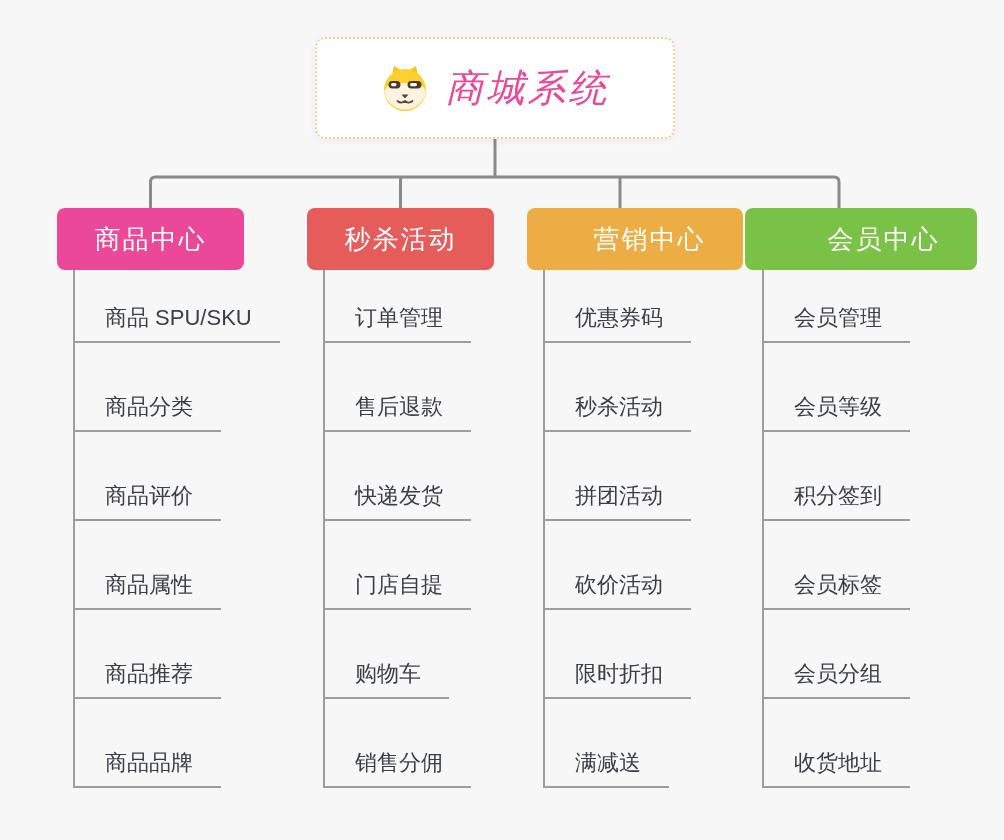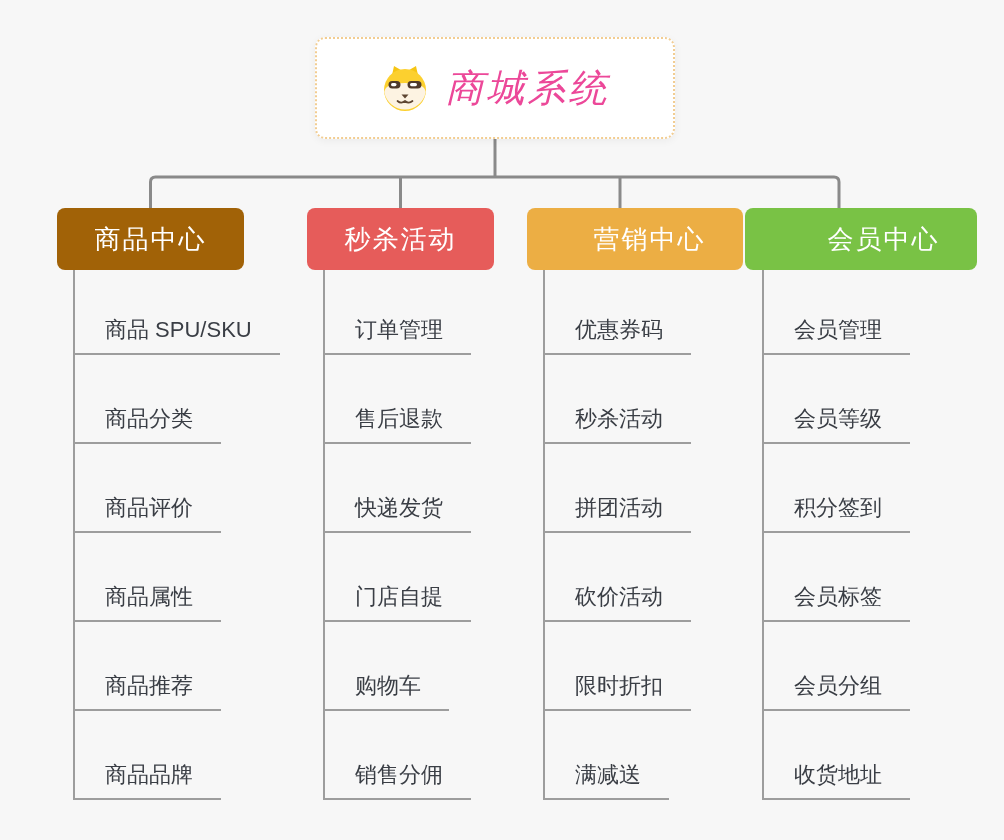--- a/index.html
+++ b/index.html
@@ -24,21 +24,21 @@
   
   .branch-box {
     position:absolute; top:208px; width:187px; height:62px;
     border-radius:8px; color:#ffffff; font-size:26px; letter-spacing:2px;
     display:flex; align-items:center; justify-content:center; z-index:3;
   }
   .b0 { left:57px; }  .b1 { left:307px; }  .b2 { left:527px;padding-left:29px; }  .b3 { left:745px; }
 
   
   .items {
-    position:absolute; top:266px; width:245px;
+    position:absolute; top:254px; width:245px;
     border-left:2px solid #9d9d9d; z-index:2;
   }
   .i0 { left:73px; }  .i1 { left:323px; }  .i2 { left:543px; }  .i3 { left:762px; }
   .items .row { height:89px; display:flex; align-items:flex-end; }
   .items .row span {
     display:inline-block; white-space:nowrap; margin-left:-2px;
     border-bottom:2px solid #9d9d9d;
     padding:0 28px 8px 32px;
     font-size:22px; color:#3a3e45;
   }
@@ -66,21 +66,21 @@
       <rect x="7.5" y="17" width="12" height="7.5" rx="3.7" fill="#4f3a2a"></rect>
       <rect x="26.5" y="17" width="14" height="7.5" rx="3.7" fill="#4f3a2a"></rect>
       <rect x="10" y="19" width="5.5" height="3.2" rx="1.6" fill="#ffffff"></rect>
       <rect x="29" y="19" width="7" height="3.2" rx="1.6" fill="#ffffff"></rect>
       <path d="M20.5,30.5 h7 l-3.5,4 z" fill="#5d4430"></path>
       <path d="M16.5,37 q3.7,3.2 7.5,0 q3.7,3.2 7.5,0" stroke="#5d4430" stroke-width="1.7" fill="none" stroke-linecap="round"></path>
     </svg>
     <span class="root-label">商城系统</span>
   </div>
 
-  <div class="branch-box b0" style="background: #a16207;">
+  <div class="branch-box b0" style="background: #ec4899;">
     <span>商品中心</span>
   </div>
   <div class="branch-box b1" style="background: rgb(230, 92, 90);">
     <span>秒杀活动</span>
   </div>
   <div class="branch-box b2" style="background: rgb(236, 174, 68);">
     <span>营销中心</span>
   </div>
   <div class="branch-box b3" style="background: rgb(121, 194, 69); padding-left: 45px;">
     <span>会员中心</span>

